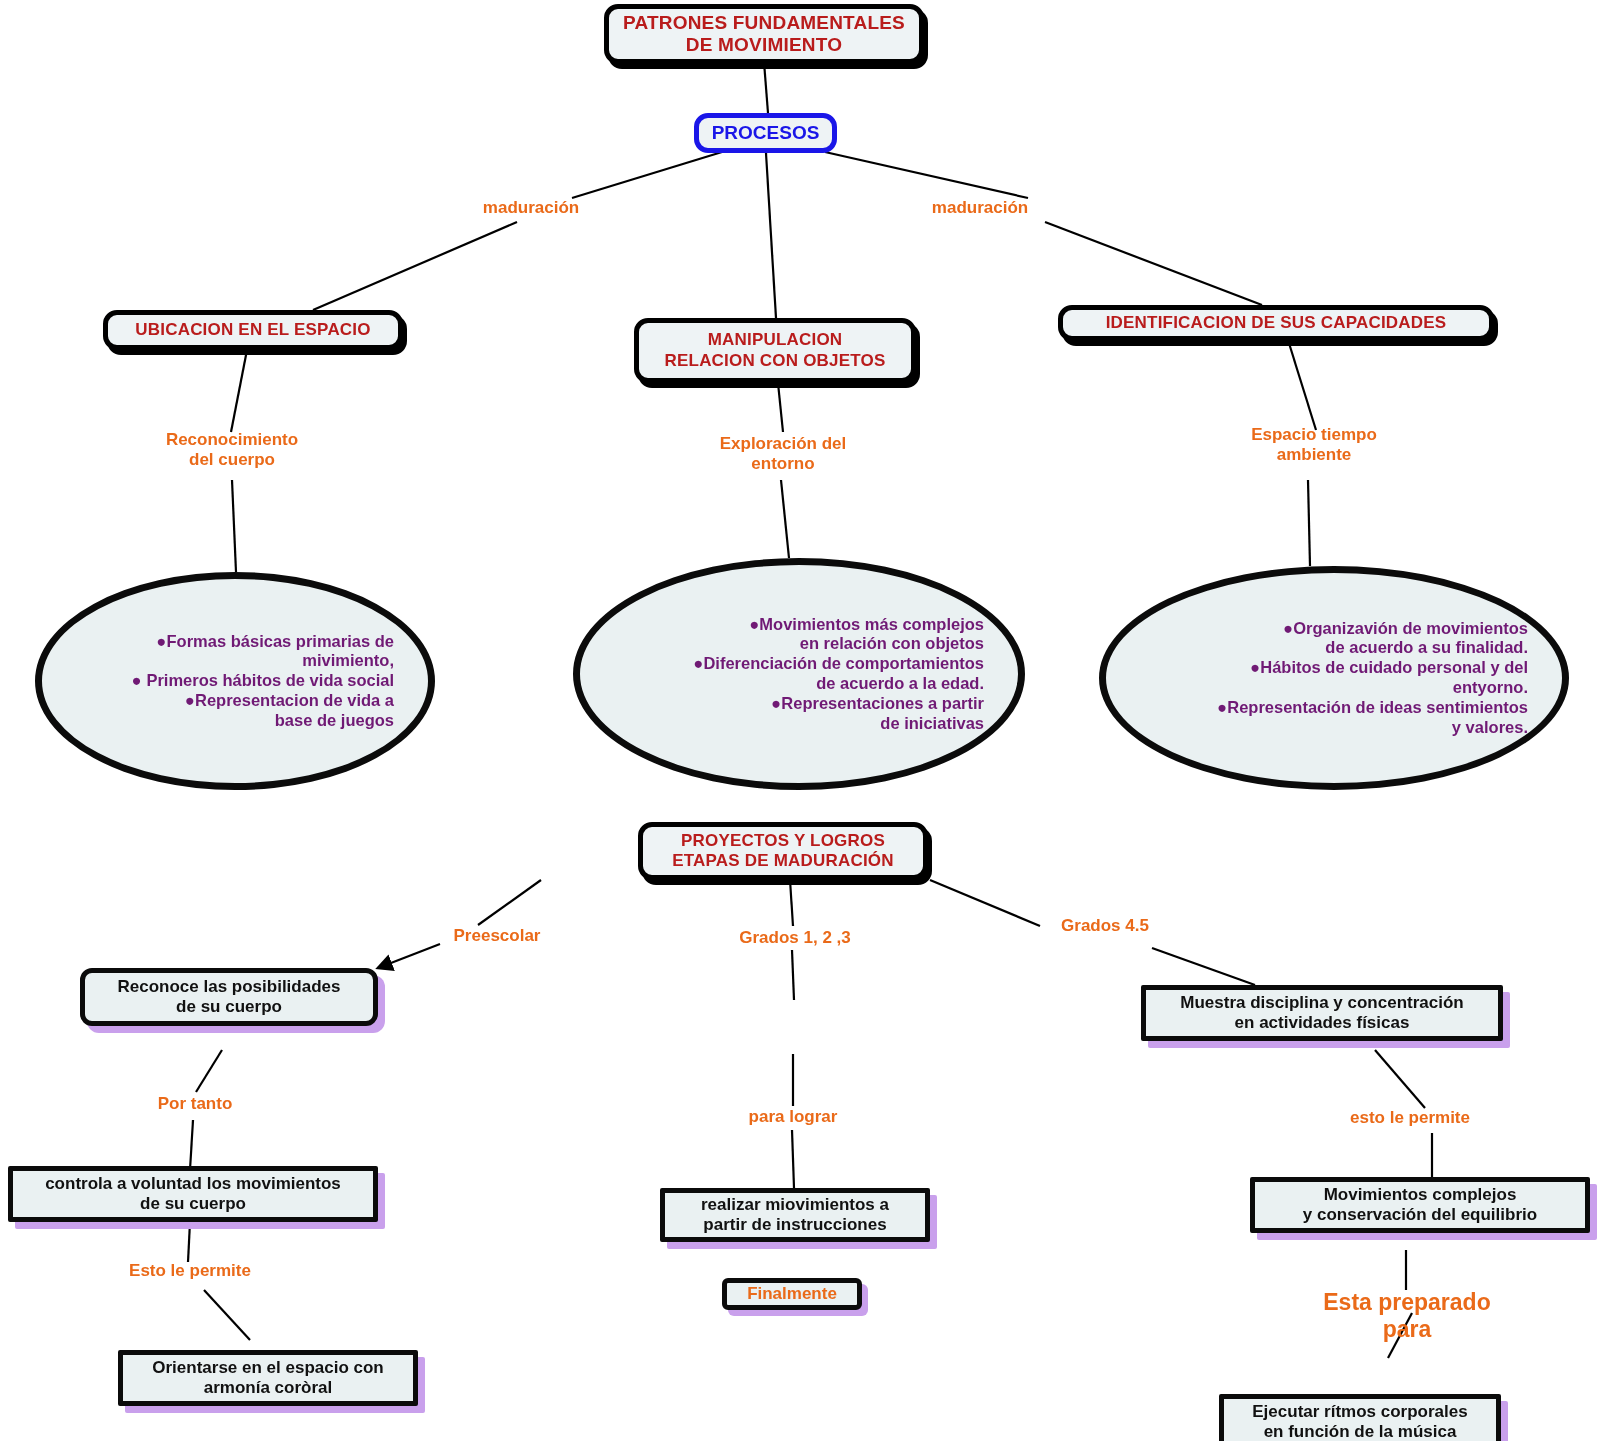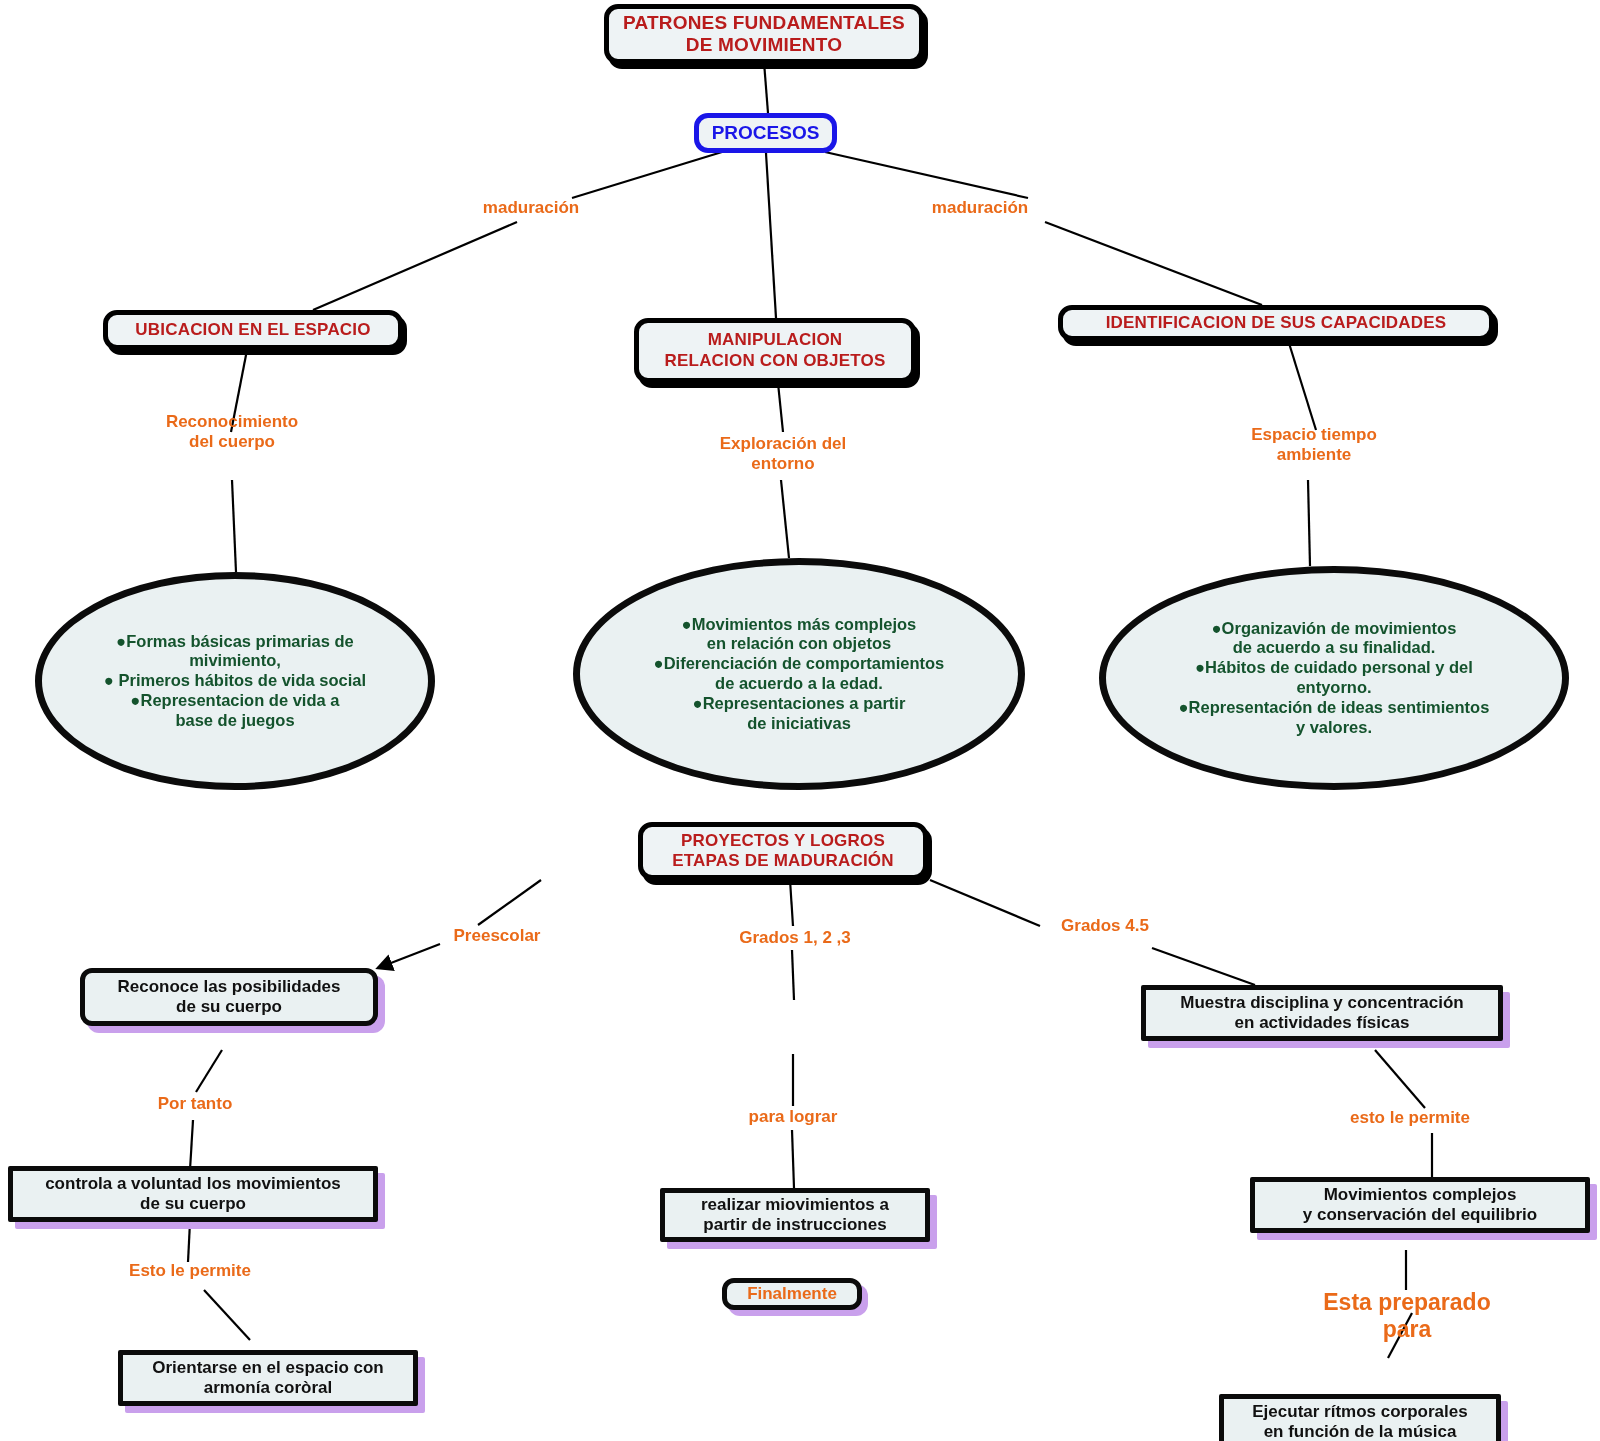--- a/index.html
+++ b/index.html
@@ -46,34 +46,35 @@
     border-radius:12px;
     box-shadow:7px 7px 0 0 #c9a0ec;
     color:#111111;
     font-weight:bold;
     line-height:1.2;
   }
   
   .nd-lbl-box{
     background:#eaf1f2;
     border:5px solid #0b0b0b;
-    border-radius:12px;
+    border-radius:6px;
     box-shadow:6px 6px 0 0 #c9a0ec;
     color:#ea6a19;
     font-weight:bold;
   }
   
   .nd-ellipse{
     background:#eaf1f2;
     border:7px solid #0b0b0b;
     border-radius:50%;
-    color:#14532d;
+    color:#701a75;
     font-weight:bold;
     line-height:1.2;
     padding:0 34px;
+    text-align:right;
   }
   
   .link-label{
     position:absolute;
     color:#ea6a19;
     font-weight:bold;
     text-align:center;
     line-height:1.18;
     white-space:pre-line;
   }
@@ -153,21 +154,21 @@
 
   <div class="node nd-round" style="left:634px;top:318px;width:282px;height:65px;font-size:17px;">
     <span class="txt">MANIPULACION
 RELACION CON OBJETOS</span>
   </div>
 
   <div class="node nd-round" style="left:1058px;top:305px;width:436px;height:36px;font-size:17px;">
     <span class="txt">IDENTIFICACION DE SUS CAPACIDADES</span>
   </div>
 
-  <span class="link-label" style="left:142px;top:412px;width:180px;font-size:17px;">Reconocimiento
+  <span class="link-label" style="left:142px;top:430px;width:180px;font-size:17px;">Reconocimiento
 del cuerpo</span>
   <span class="link-label" style="left:693px;top:434px;width:180px;font-size:17px;">Exploración del
 entorno</span>
   <span class="link-label" style="left:1224px;top:425px;width:180px;font-size:17px;">Espacio tiempo
 ambiente</span>
 
   <div class="node nd-ellipse" style="left:35px;top:572px;width:400px;height:218px;font-size:16.5px;">
     <span class="txt">●Formas básicas primarias de
 mivimiento,
 ● Primeros  hábitos de vida social

